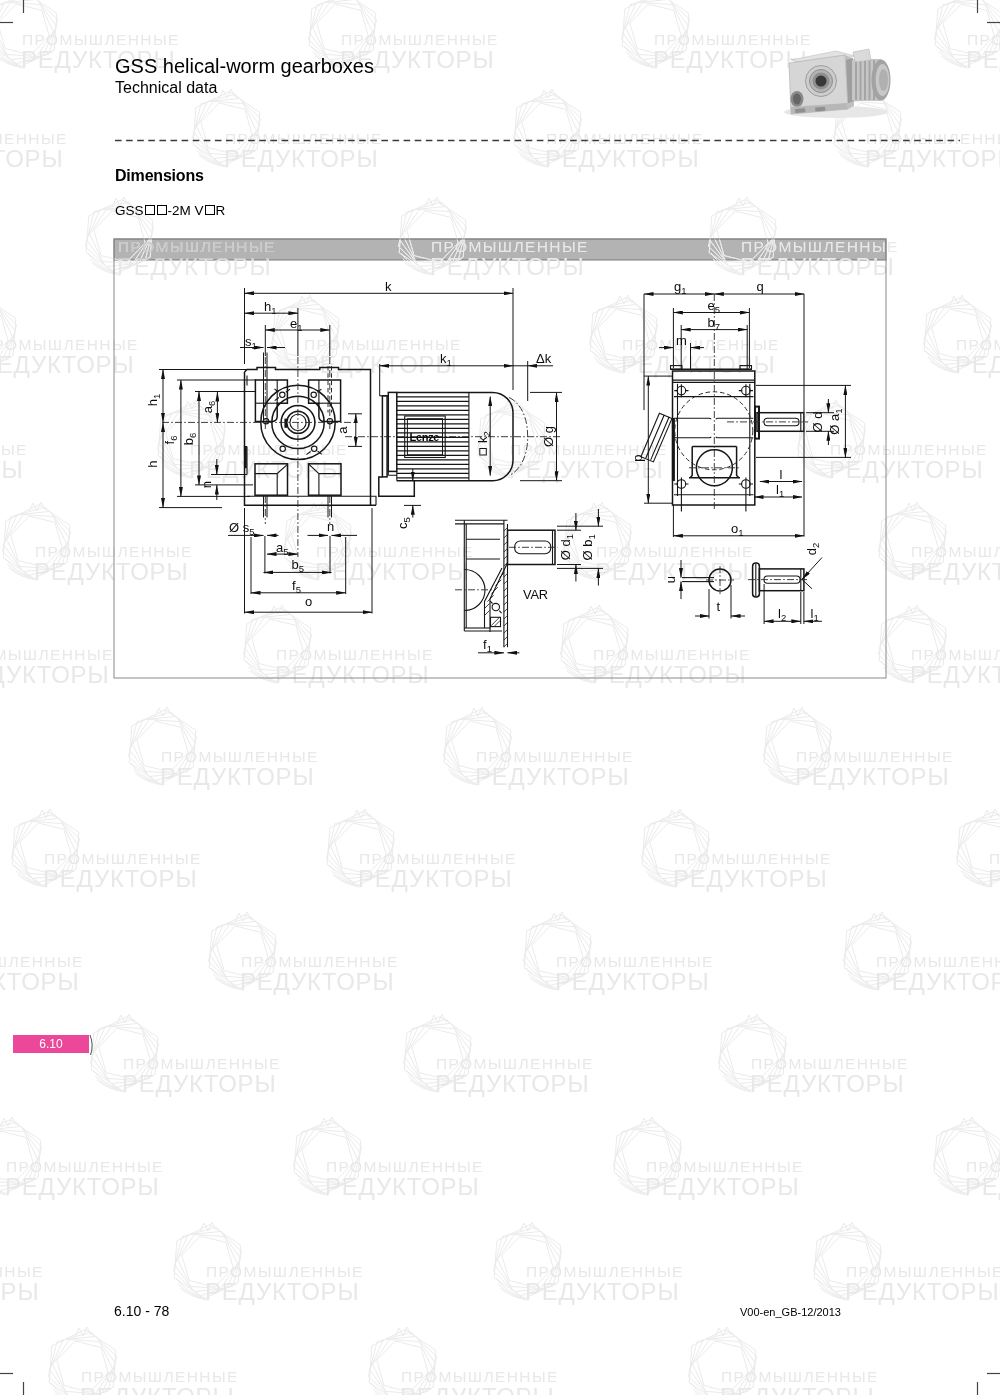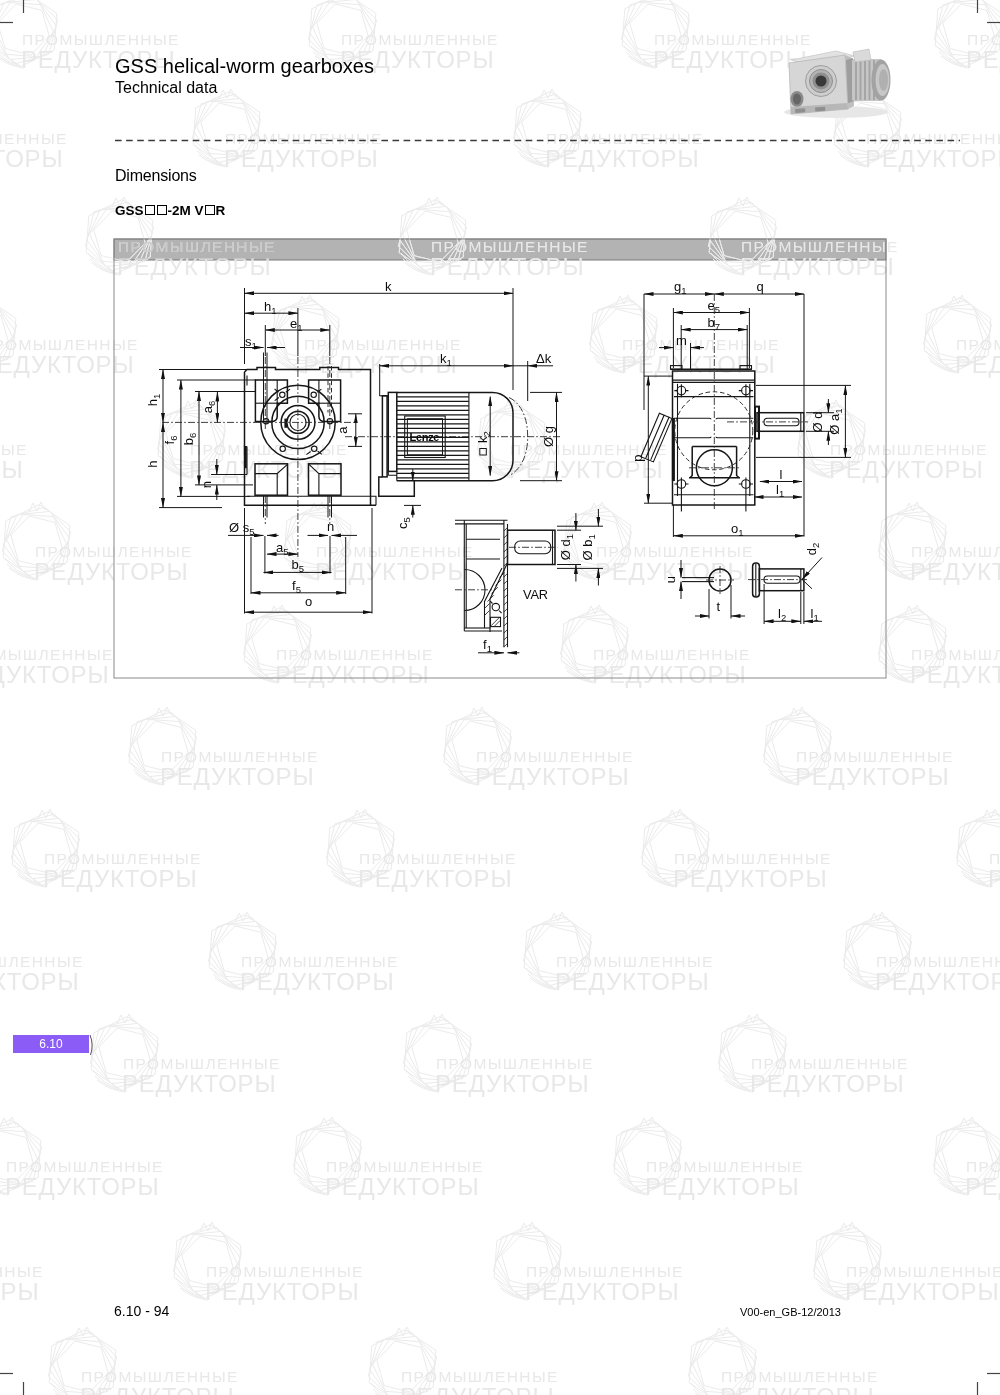--- a/index.html
+++ b/index.html
@@ -1,23 +1,23 @@
 <!DOCTYPE html>
 <html><head>
 <meta charset="utf-8">
 <style>
 html,body{margin:0;padding:0;background:#fff}
 body{width:1000px;height:1395px;position:relative;font-family:"Liberation Sans",sans-serif;overflow:hidden}
 .abs{position:absolute}
 #title{left:115px;top:55.5px;font-size:20px;line-height:1;color:#000;letter-spacing:0px}
 #subtitle{left:115px;top:80px;font-size:16px;line-height:1;color:#000}
-#dims{left:115px;top:167.5px;font-size:16px;line-height:1;font-weight:normal;color:#000;letter-spacing:-0.2px}
-#code{left:115px;top:203.5px;font-size:13.5px;line-height:1;font-weight:bold;color:#000}
+#dims{left:115px;top:167.5px;font-size:16px;line-height:1;font-weight:bold;color:#000;letter-spacing:-0.2px}
+#code{left:115px;top:203.5px;font-size:13.5px;line-height:1;font-weight:normal;color:#000}
 .sq{display:inline-block;width:8px;height:8px;border:1.4px solid #000;margin:0 1px 0 1px;vertical-align:-0.5px}
-#tab{left:13px;top:1035px;width:76px;height:18px;background:#8b5cf6;color:#fff;font-size:12px;text-align:center;line-height:18px}
+#tab{left:13px;top:1035px;width:76px;height:18px;background:#ec4899;color:#fff;font-size:12px;text-align:center;line-height:18px}
 #pgno{left:114px;top:1303.5px;font-size:14px;line-height:1;color:#000}
 #docno{left:740px;top:1307px;font-size:11px;line-height:1;color:#000}
 svg{position:absolute;left:0;top:0}
 text{font-family:"Liberation Sans",sans-serif}
 </style>
 </head>
 <body>
 
 <svg id="bg" width="1000" height="1395" viewBox="0 0 1000 1395" color="#e8e8e8">
 <defs>
@@ -702,15 +702,15 @@
 
 <div class="abs" id="dims">Dimensions</div>
 
 <div class="abs" id="code">GSS<span class="sq"></span><span class="sq"></span>-2M V<span class="sq"></span>R</div>
 
 <div class="abs" id="tab">6.10</div>
 <svg class="abs" style="left:88px;top:1033px" width="10" height="24">
     <path d="M2 2 q4 10 0.5 20" stroke="#555" stroke-width="1" fill="none"></path>
   </svg>
 
-<div class="abs" id="pgno">6.10 - 94</div>
+<div class="abs" id="pgno">6.10 - 78</div>
 
 <div class="abs" id="docno">V00-en_GB-12/2013</div>
 
 </body></html>

